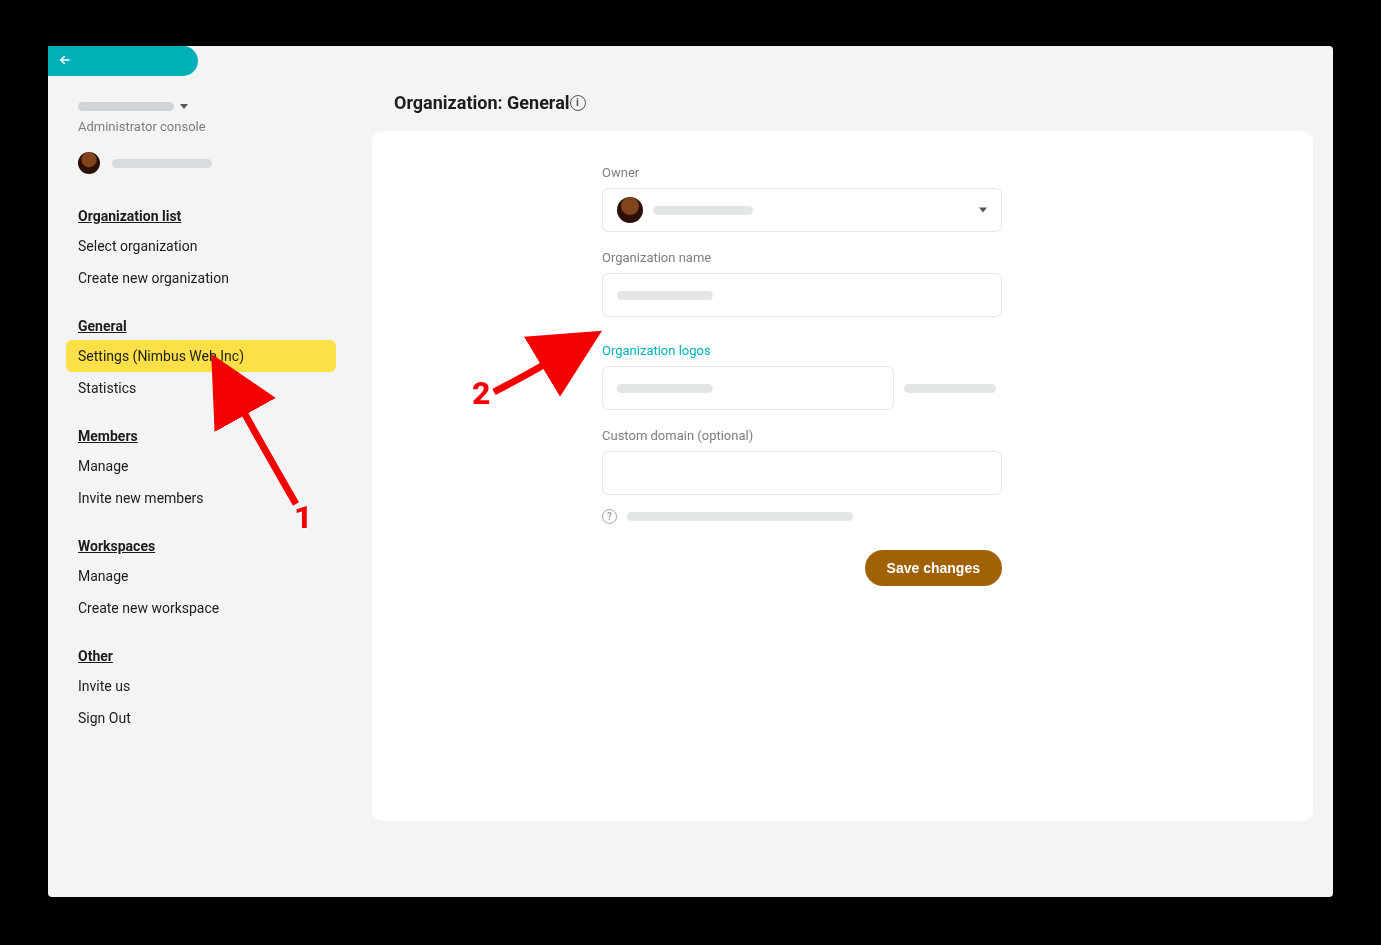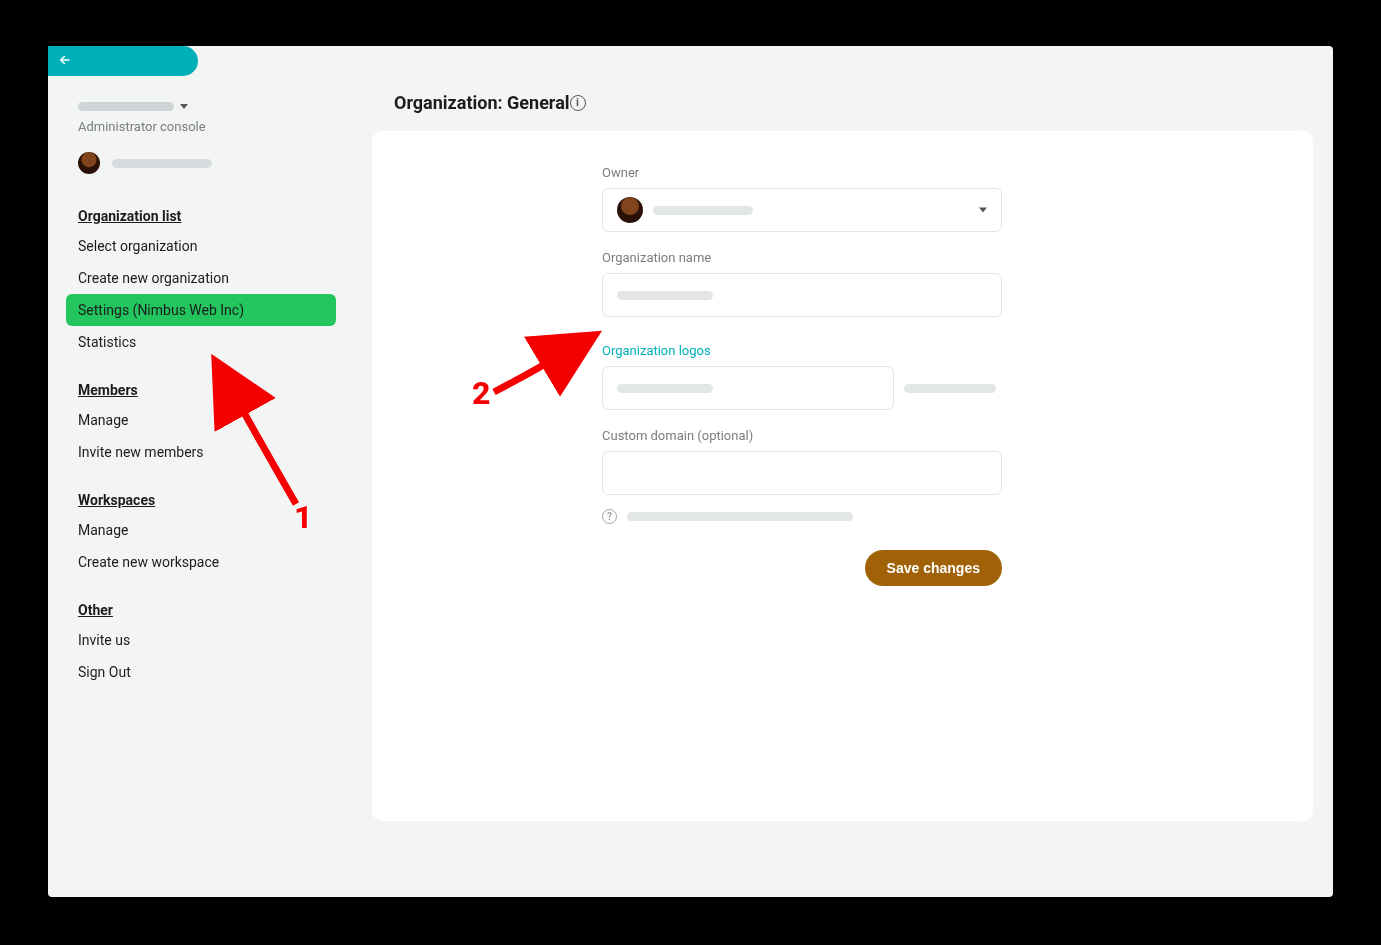--- a/index.html
+++ b/index.html
@@ -48,21 +48,21 @@
 .avatar {
   width: 22px; height: 22px; border-radius: 50%;
   background: radial-gradient(circle at 50% 35%, #82441c 0 38%, #2a1007 45% 100%);
 }
 .section-title { font-size: 14px; font-weight: 700; color: #1c1c1c; padding: 10px 0 6px; text-decoration: underline; }
 .nav-item {
   font-size: 14px; color: #1c1c1c; padding: 8px 10px 8px 0;
   cursor: pointer;
 }
 .nav-item.active {
-  background: #22c55e;
+  background: #fde047;
   border-radius: 6px;
   margin-left: -12px;
   padding-left: 12px;
   margin-right: -6px;
 }
 .content-area {
   position: absolute;
   left: 324px;
   right: 20px;
   top: 38px;
@@ -138,20 +138,21 @@
     <div class="admin-label">Administrator console</div>
     <div class="user-row">
       <span class="avatar"></span>
       <span class="dd-placeholder" style="width:100px;background:#d7dddf"></span>
     </div>
 
     <div class="section-title">Organization list</div>
     <div class="nav-item">Select organization</div>
     <div class="nav-item">Create new organization</div>
 
+    <div class="section-title" style="margin-top:14px">General</div>
     <div class="nav-item active">Settings (Nimbus Web Inc)</div>
     <div class="nav-item">Statistics</div>
 
     <div class="section-title" style="margin-top:14px">Members</div>
     <div class="nav-item">Manage</div>
     <div class="nav-item">Invite new members</div>
 
     <div class="section-title" style="margin-top:14px">Workspaces</div>
     <div class="nav-item">Manage</div>
     <div class="nav-item">Create new workspace</div>

